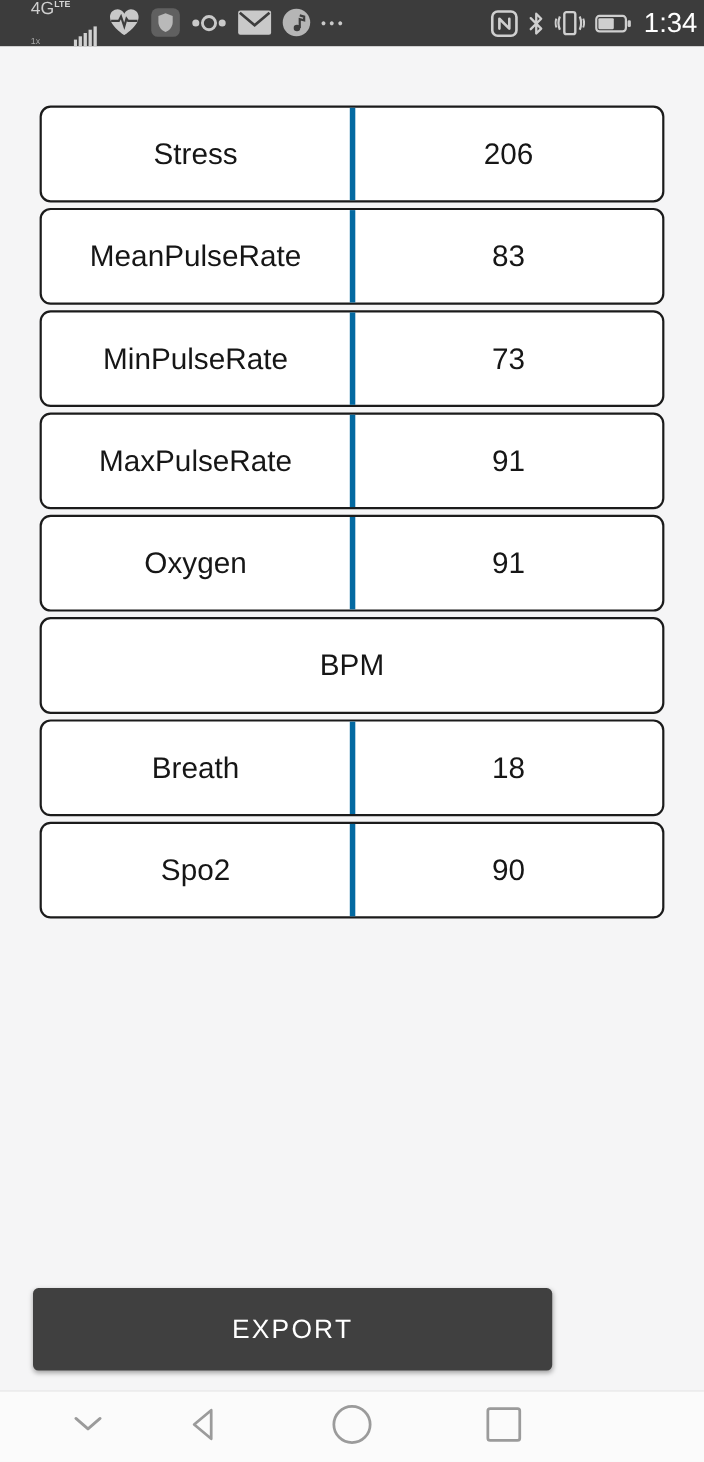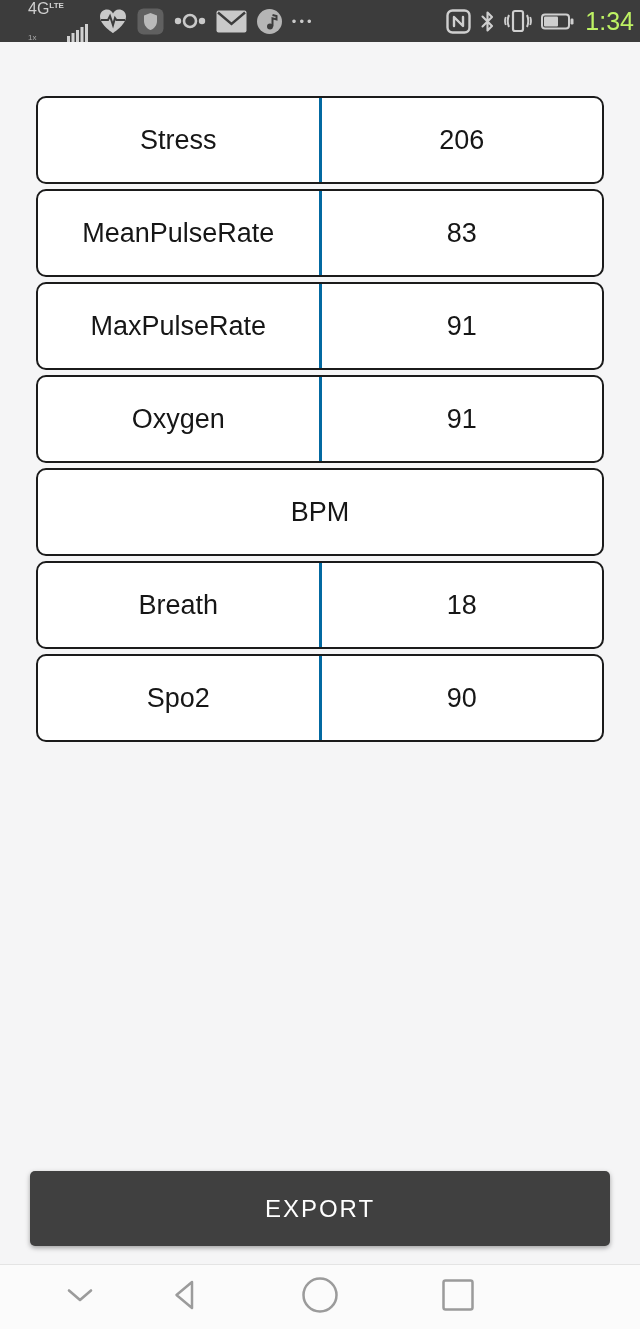--- a/index.html
+++ b/index.html
@@ -16,39 +16,39 @@
     justify-content:space-between;box-sizing:border-box;
     padding:0 6px 0 28px;color:#cfcfcf;gap:24px;
   }
   .sb-left,.sb-right{display:flex;align-items:center;gap:9px;}
   .net{display:flex;align-items:flex-end;gap:3px;}
   .net-text{line-height:1;text-align:left;}
   .net-tech{font-size:8px;font-weight:bold;vertical-align:super;color:#d6d6d6;}
   .net-sub{font-size:8px;color:#aaa;margin-top:17px;}
   .sb-icon{display:flex;align-items:center;}
   .dots{font-size:13px;letter-spacing:3px;color:#c9c9c9;line-height:1;}
-  .sb-time{font-size:25px;color:#bef264;margin-left:2px;}
+  .sb-time{font-size:25px;color:#ffffff;margin-left:2px;}
 
   
   .content{position:absolute;top:42px;left:0;width:640px;}
   .rows{padding-top:54px;}
   .row{
     width:564px;height:84px;margin:0 auto 5px auto;
     background:#ffffff;border:2px solid #1b1b1b;border-radius:10px;
     display:flex;align-items:stretch;
   }
   .cell{
     flex:1 1 50%;display:flex;align-items:center;justify-content:center;
     font-size:27px;color:#161616;
   }
-  .cell.value{border-left:3px solid #0369a1;}
+  .cell.value{border-left:5px solid #0369a1;}
 
   
   .export-btn{
-    position:absolute;left:30px;top:1171px;width:580px;height:75px;
+    position:absolute;left:30px;top:1171px;width:472px;height:75px;
     background:#404040;border:none;border-radius:5px;
     color:#ffffff;font-size:24px;letter-spacing:2px;font-weight:500;
     font-family:"Liberation Sans", sans-serif;
     box-shadow:0 2px 5px rgba(0,0,0,0.35);
     display:flex;align-items:center;justify-content:center;cursor:pointer;
   }
 
   
   .navbar{
     position:absolute;left:0;bottom:0;width:640px;height:64px;
@@ -157,20 +157,24 @@
     <div class="rows">
         <div class="row">
         <div class="cell label">Stress</div>
         <div class="cell value">206</div>
       </div>
         <div class="row">
         <div class="cell label">MeanPulseRate</div>
         <div class="cell value">83</div>
       </div>
         <div class="row">
+        <div class="cell label">MinPulseRate</div>
+        <div class="cell value">73</div>
+      </div>
+        <div class="row">
         <div class="cell label">MaxPulseRate</div>
         <div class="cell value">91</div>
       </div>
         <div class="row">
         <div class="cell label">Oxygen</div>
         <div class="cell value">91</div>
       </div>
         <div class="row">
         <div class="cell label">BPM</div>
       </div>

